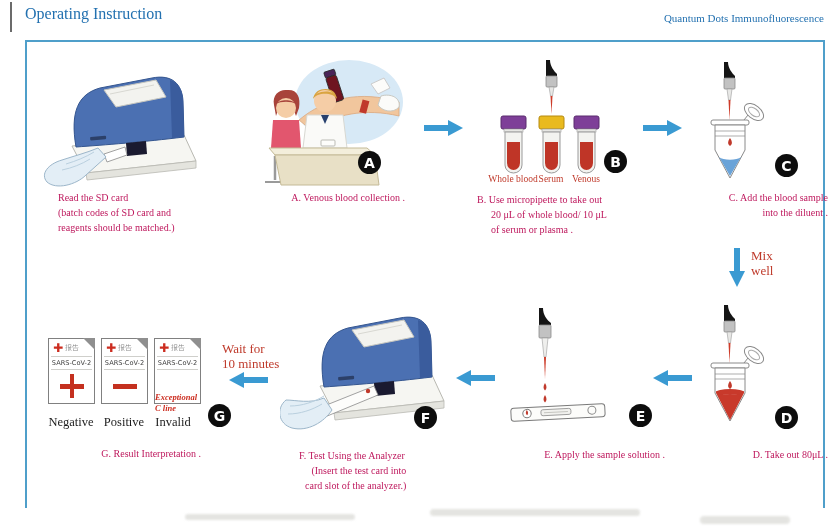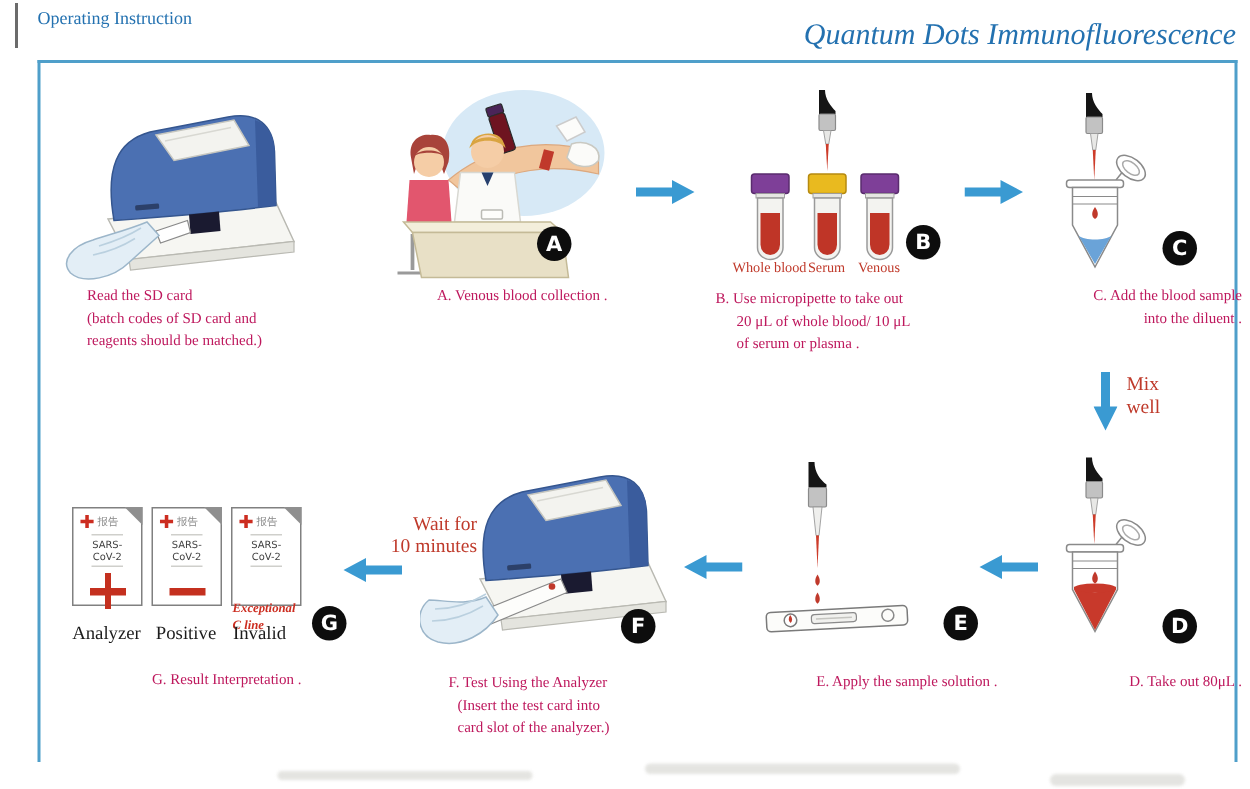--- a/index.html
+++ b/index.html
@@ -1,50 +1,50 @@
 <!DOCTYPE html>
 <html><head>
 <meta charset="utf-8">
 <style>
   html,body{margin:0;padding:0;background:#ffffff;}
   .page{position:relative;width:833px;height:526px;background:#ffffff;overflow:hidden;
         font-family:"Liberation Serif",serif;}
   .abs{position:absolute;}
   .title{position:absolute;color:#2371b0;white-space:nowrap;}
-  .title.left{left:25px;top:5px;font-size:12px;}
-  .title.right{right:9px;top:12px;font-size:20px;font-style:italic;}
+  .title.left{left:25px;top:5px;font-size:16px;}
+  .title.right{right:9px;top:12px;font-size:11px;}
   .frame{position:absolute;left:25px;top:40px;width:796px;height:466px;
          border:2px solid #4f9fca;border-bottom:none;}
   .scan-edge{position:absolute;left:10px;top:2px;width:2px;height:30px;background:#3a3a3a;opacity:.75;}
   .smudge{position:absolute;background:#dededa;border-radius:4px;filter:blur(1px);opacity:.8;}
 
   .cap{position:absolute;font-size:10px;color:#be185d;line-height:15px;white-space:nowrap;}
   .cap.center{text-align:right;}
   .cap .ind{padding-left:14px;}
-  .cap .ind2{padding-left:6px;}
+  .cap .ind2{padding-left:6px;text-align:right;}
 
   .badge{position:absolute;width:23px;height:23px;border-radius:50%;background:#0d0d0d;color:#ffffff;
          font-family:"DejaVu Sans",sans-serif;font-weight:bold;font-size:14px;
          display:flex;align-items:center;justify-content:center;}
 
   .red-note{position:absolute;color:#bf3a2b;font-size:13px;line-height:15px;white-space:nowrap;}
-  .red-note.center{text-align:right;}
+  .red-note.center{text-align:left;}
 
   .tube-label{position:absolute;top:174px;color:#c03a2b;font-size:9.5px;
               transform:translateX(-50%);white-space:nowrap;}
 
   .cards{position:absolute;left:48px;top:338px;display:flex;gap:6px;}
   .rcard{position:relative;width:47px;height:66px;background:#fff;border:1.5px solid #808080;box-sizing:border-box;}
   .fold{position:absolute;top:-1px;right:-1px;width:0;height:0;
         border-top:12px solid #8f8f8f;border-left:12px solid transparent;}
   .rhead{display:flex;align-items:center;gap:2px;padding:4px 3px 0 4px;}
   .rcross{color:#cc2d20;font-size:12px;line-height:10px;font-family:"DejaVu Sans",sans-serif;}
   .rlabel{font-size:7px;color:#8a8a8a;font-family:"DejaVu Sans",sans-serif;}
   .rvirus{font-family:"DejaVu Sans",sans-serif;font-size:6.6px;color:#3f3f3f;text-align:center;
-          margin:3px 12px 0;border-top:1px solid #cfcfcb;border-bottom:1px solid #cfcfcb;padding:2px 0;}
+          margin:3px 2px 0;border-top:1px solid #cfcfcb;border-bottom:1px solid #cfcfcb;padding:2px 0;}
   .plus{position:relative;width:24px;height:24px;margin:4px auto 0;}
   .plus::before{content:"";position:absolute;left:0;top:10px;width:24px;height:4.5px;background:#c4301f;}
   .plus::after{content:"";position:absolute;left:10px;top:0;width:4.5px;height:24px;background:#c4301f;}
   .minus{width:24px;height:4.5px;background:#c4301f;margin:14px auto 0;}
   .exc{font-style:italic;font-weight:bold;color:#cc2d20;font-size:8.5px;text-align:left;
        line-height:1.3;margin-top:22px;}
   .result-label{position:absolute;top:415px;font-size:12.5px;color:#1c1c1c;
                 transform:translateX(-50%);white-space:nowrap;}
 </style>
 </head>
@@ -289,21 +289,21 @@
         <span class="rcross">✚</span>
         <span class="rlabel">报告</span>
       </div>
       <div class="rvirus">SARS-CoV-2</div>
       <div class="exc">
         <div>Exceptional</div>
         <div>C line</div>
       </div>
     </div>
   </div>
-  <span class="result-label" style="left:71px">Analyzer</span>
+  <span class="result-label" style="left:71px">Negative</span>
   <span class="result-label" style="left:124px">Positive</span>
   <span class="result-label" style="left:173px">Invalid</span>
   <div class="badge" style="left:208px;top:404px">G</div>
   <div class="cap center" style="left:51px;top:446px;width:150px">G. Result Interpretation .</div>
 
   <div class="smudge" style="left:185px;top:514px;width:170px;height:6px"></div>
   <div class="smudge" style="left:430px;top:509px;width:210px;height:7px"></div>
   <div class="smudge" style="left:700px;top:516px;width:90px;height:8px"></div>
 
 </div>

